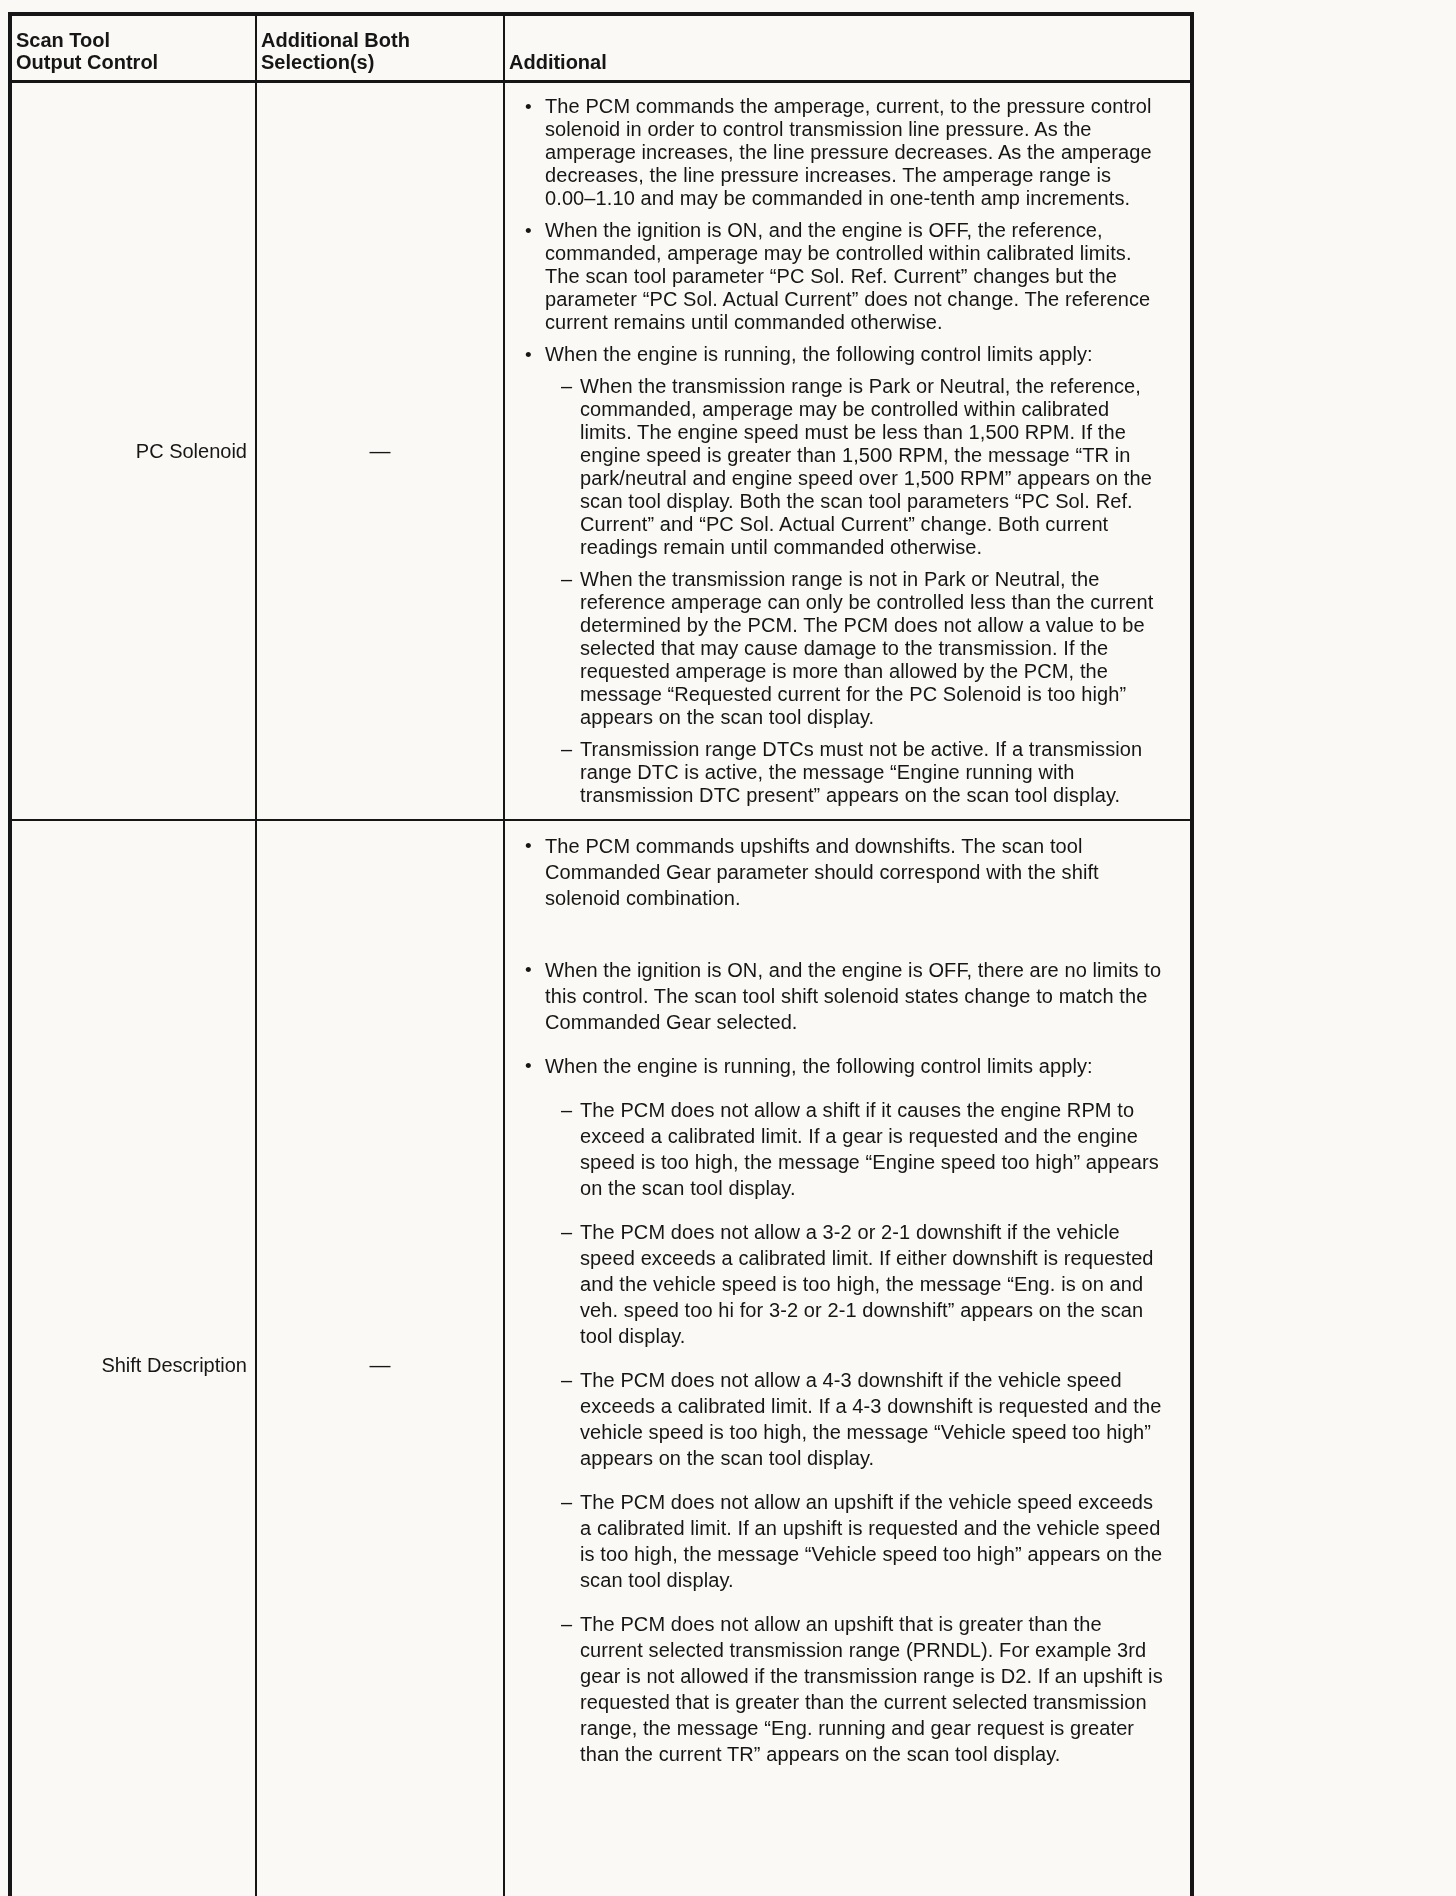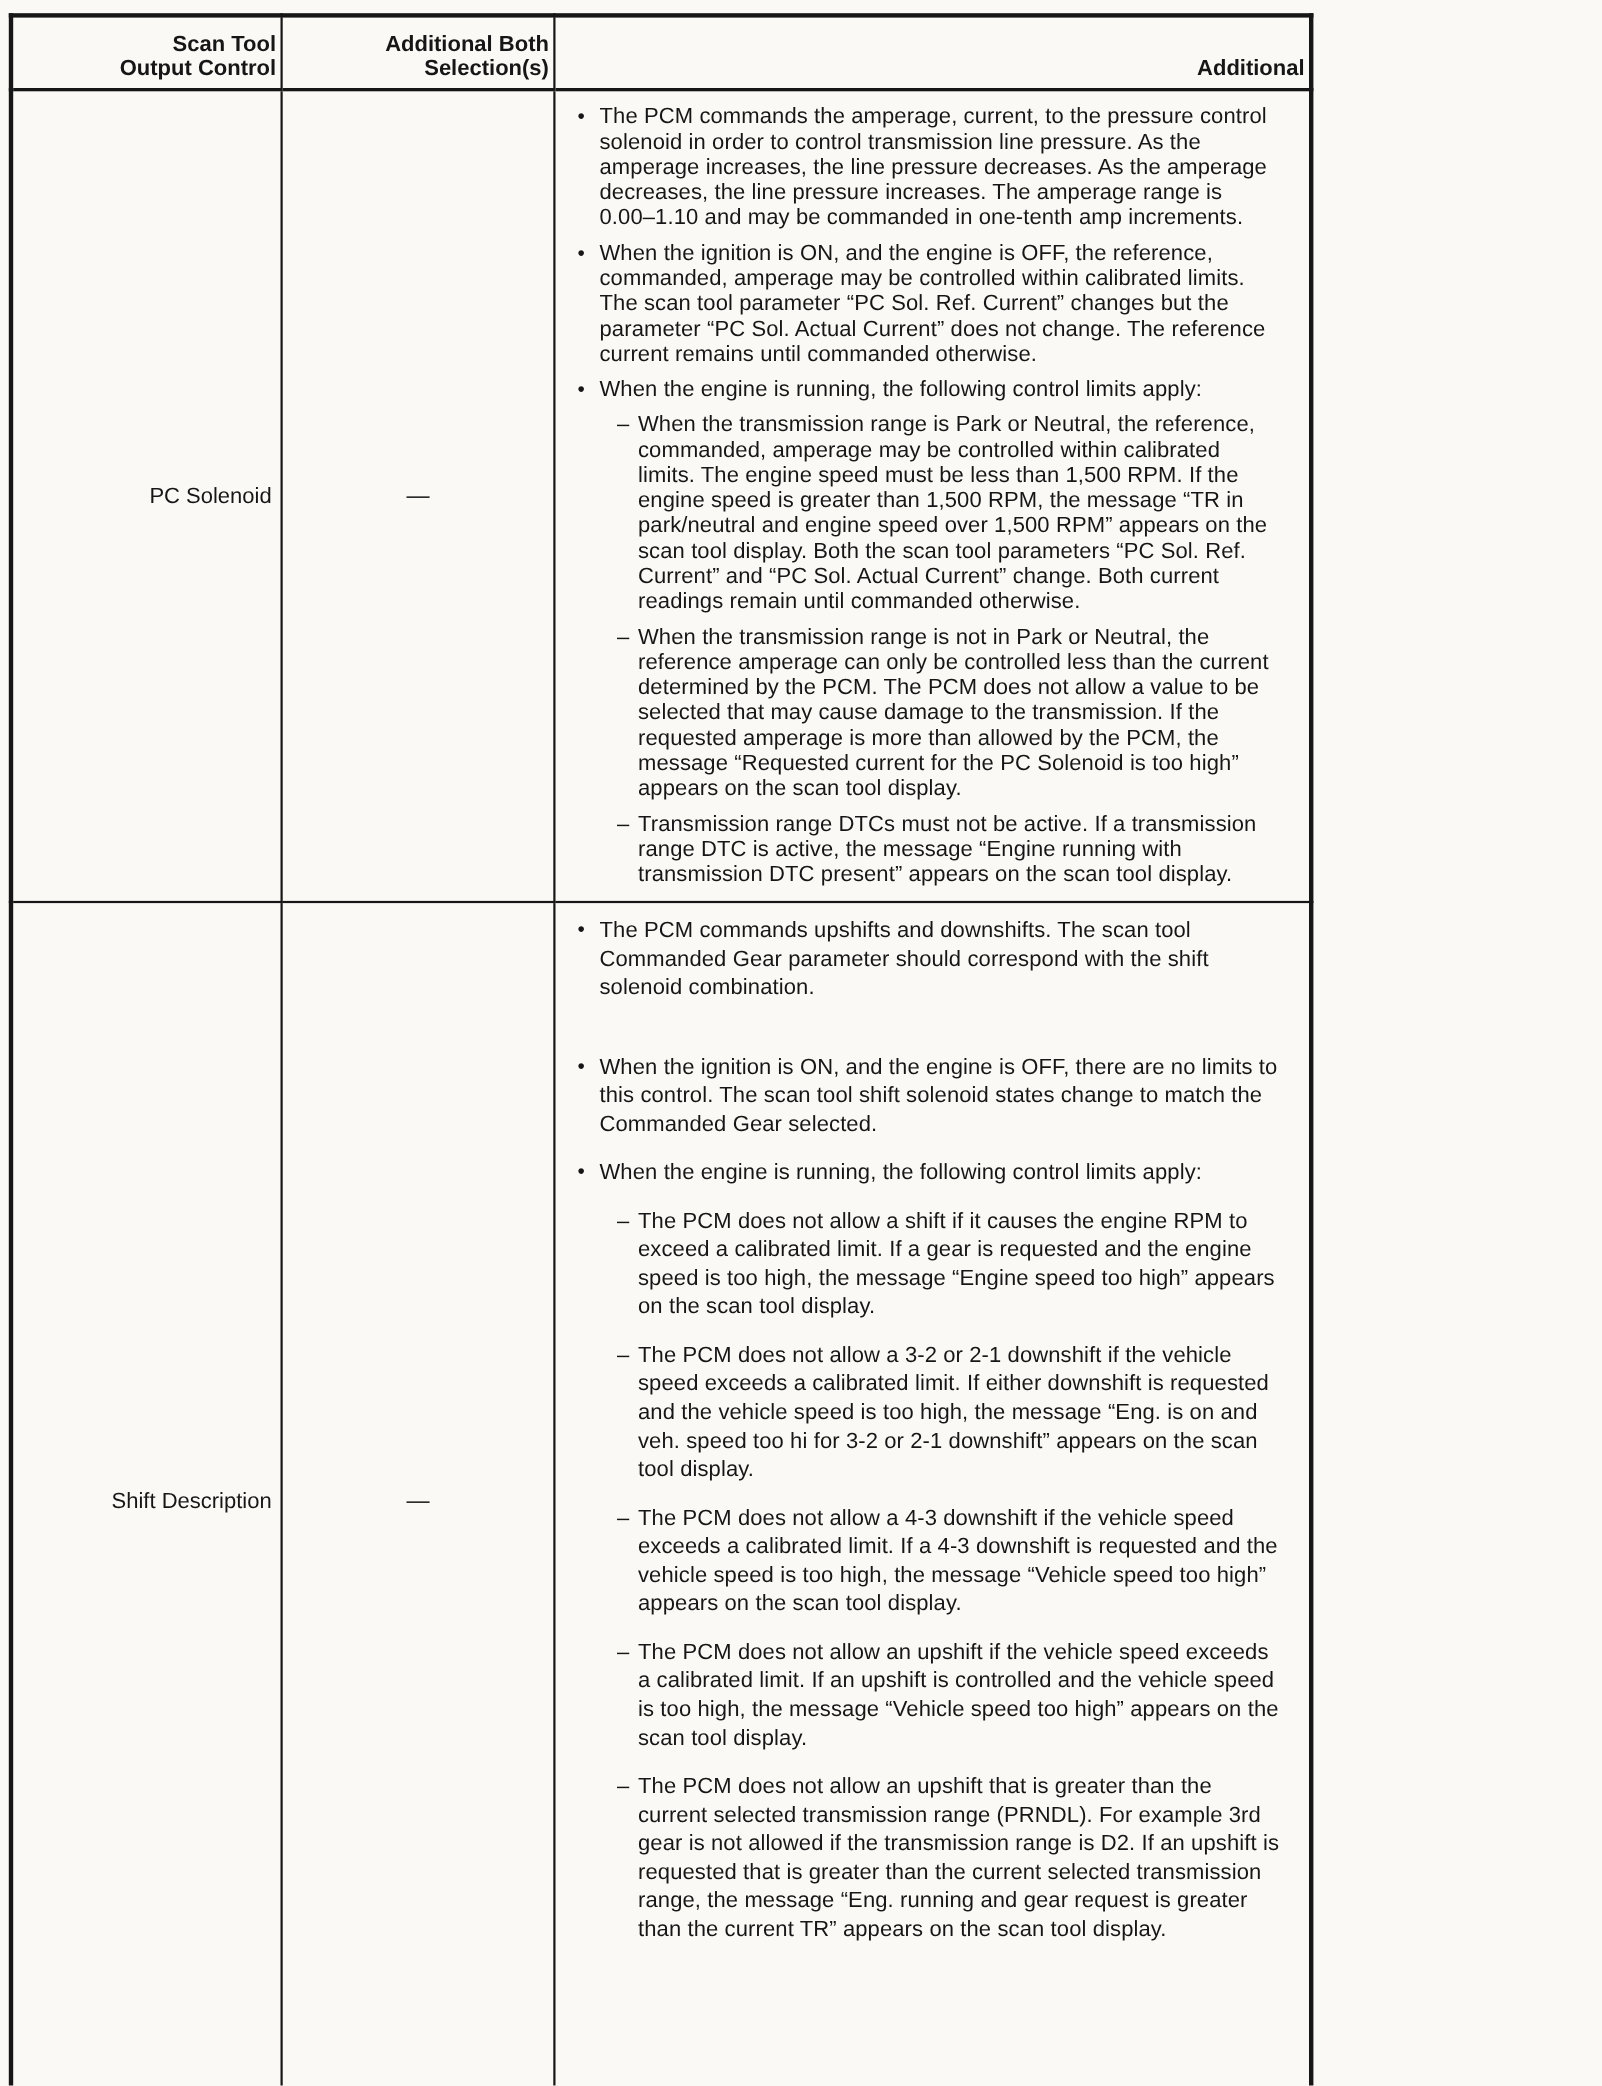--- a/index.html
+++ b/index.html
@@ -28,21 +28,21 @@
   .scan-table thead th { border-bottom-width: 3px; }
 
   .col-control { width: 246px; }
   .col-menu    { width: 248px; }
   .col-desc    { width: 688px; }
 
   thead th {
     height: 52px;
     font-size: 20px;
     font-weight: bold;
-    text-align: right;
+    text-align: left;
     vertical-align: bottom;
     padding: 5px 4px 7px 4px;
     line-height: 22px;
   }
   thead th .hline { display: block; }
 
   tbody td { padding: 0; }
   tr.row-1 > td { height: 714px; }
   tr.row-2 > td { height: 1088px; }
 
@@ -138,19 +138,19 @@
         <span>—</span>
       </td>
       <td class="desc-cell">
         <div class="desc-list">
             <div class="desc-item bullet"><span class="marker">•</span><span class="text">The PCM commands upshifts and downshifts. The scan tool Commanded Gear parameter should correspond with the shift solenoid combination.</span></div>
             <div class="desc-item bullet gap-before"><span class="marker">•</span><span class="text">When the ignition is ON, and the engine is OFF, there are no limits to this control. The scan tool shift solenoid states change to match the Commanded Gear selected.</span></div>
             <div class="desc-item bullet"><span class="marker">•</span><span class="text">When the engine is running, the following control limits apply:</span></div>
             <div class="desc-item dash"><span class="marker">–</span><span class="text">The PCM does not allow a shift if it causes the engine RPM to exceed a calibrated limit. If a gear is requested and the engine speed is too high, the message “Engine speed too high” appears on the scan tool display.</span></div>
             <div class="desc-item dash"><span class="marker">–</span><span class="text">The PCM does not allow a 3-2 or 2-1 downshift if the vehicle speed exceeds a calibrated limit. If either downshift is requested and the vehicle speed is too high, the message “Eng. is on and veh. speed too hi for 3-2 or 2-1 downshift” appears on the scan tool display.</span></div>
             <div class="desc-item dash"><span class="marker">–</span><span class="text">The PCM does not allow a 4-3 downshift if the vehicle speed exceeds a calibrated limit. If a 4-3 downshift is requested and the vehicle speed is too high, the message “Vehicle speed too high” appears on the scan tool display.</span></div>
-            <div class="desc-item dash"><span class="marker">–</span><span class="text">The PCM does not allow an upshift if the vehicle speed exceeds a calibrated limit. If an upshift is controlled and the vehicle speed is too high, the message “Vehicle speed too high” appears on the scan tool display.</span></div>
+            <div class="desc-item dash"><span class="marker">–</span><span class="text">The PCM does not allow an upshift if the vehicle speed exceeds a calibrated limit. If an upshift is requested and the vehicle speed is too high, the message “Vehicle speed too high” appears on the scan tool display.</span></div>
             <div class="desc-item dash"><span class="marker">–</span><span class="text">The PCM does not allow an upshift that is greater than the current selected transmission range (PRNDL). For example 3rd gear is not allowed if the transmission range is D2. If an upshift is requested that is greater than the current selected transmission range, the message “Eng. running and gear request is greater than the current TR” appears on the scan tool display.</span></div>
           </div>
       </td>
     </tr>
   </tbody>
 </table>
 
 </body></html>

